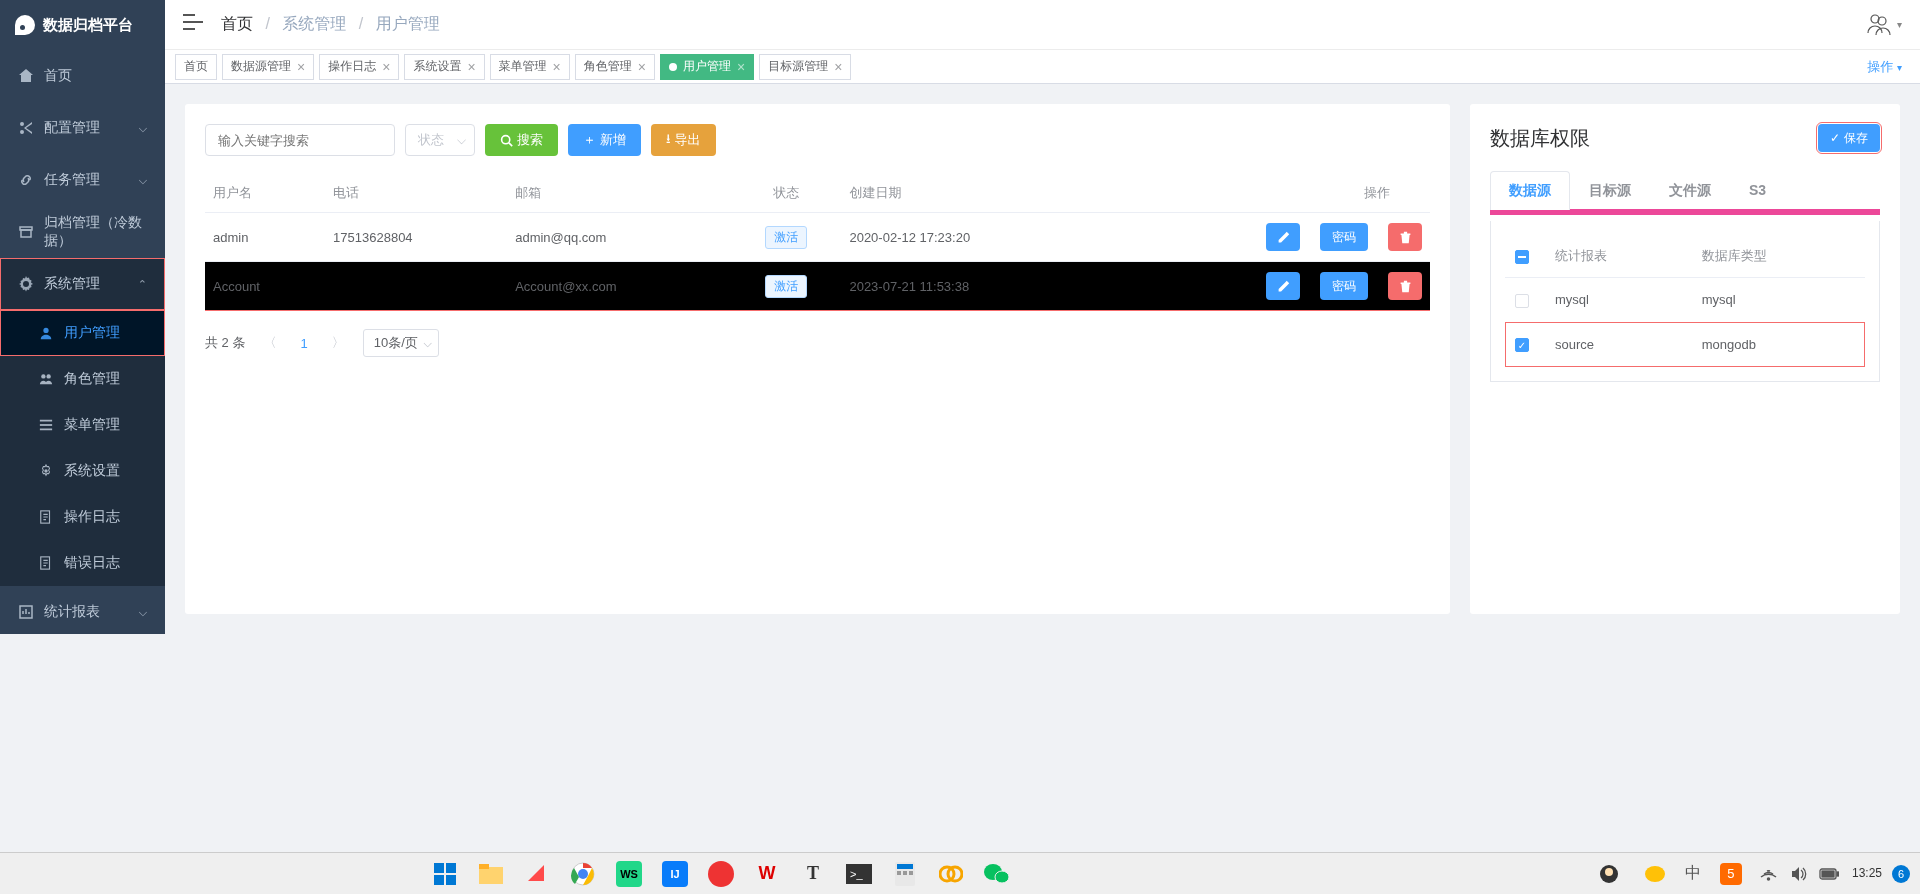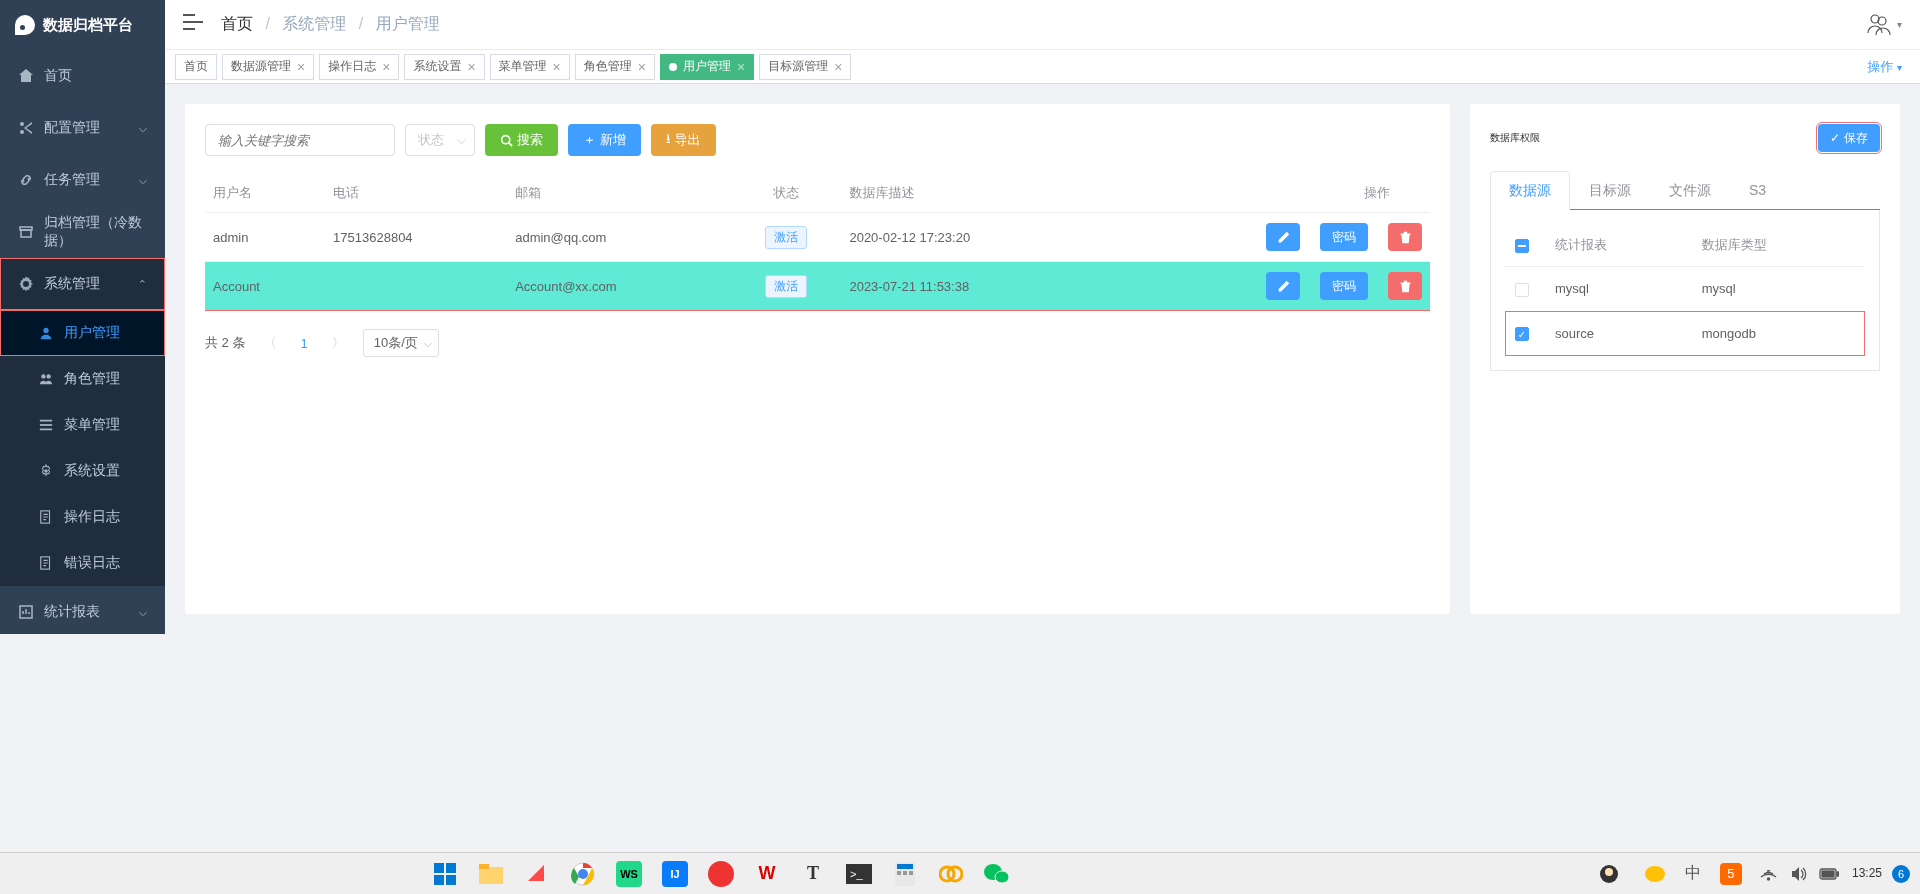--- a/index.html
+++ b/index.html
@@ -39,53 +39,53 @@
 .tab.active { background: #42b983; color: #fff; border-color: #42b983; }
 .tab.active::before { content: ''; width: 8px; height: 8px; background: #fff; border-radius: 50%; }
 .tab-close { font-size: 14px; opacity: 0.6; }
 .tabs-ops { margin-left: auto; color: #409eff; font-size: 13px; cursor: pointer; padding: 0 8px; }
 
 .content { flex: 1; padding: 20px; display: flex; gap: 20px; background: #f0f2f5; min-height: 0; }
 .panel { background: #fff; border-radius: 3px; padding: 20px; flex: 1; min-width: 0; }
 .panel.right { flex: 0 0 430px; }
 
 .toolbar { display: flex; gap: 10px; margin-bottom: 18px; }
-.input { height: 32px; border: 1px solid #dcdfe6; border-radius: 4px; padding: 0 12px; font-size: 13px; outline: none; font-style: italic; }
+.input { height: 32px; border: 1px solid #dcdfe6; border-radius: 4px; padding: 0 12px; font-size: 13px; outline: none; }
 .input.search { width: 190px; }
 .select { height: 32px; border: 1px solid #dcdfe6; border-radius: 4px; padding: 0 25px 0 12px; font-size: 13px; background: #fff; position: relative; display: flex; align-items: center; color: #c0c4cc; cursor: pointer; min-width: 70px; }
 .select::after { content: '⌵'; position: absolute; right: 8px; color: #c0c4cc; font-size: 12px; }
 .btn { height: 32px; padding: 12px 15px; border: none; border-radius: 4px; font-size: 13px; cursor: pointer; display: inline-flex; align-items: center; gap: 4px; color: #fff; }
 .btn-sm { height: 28px; padding: 0 12px; font-size: 12px; }
 .btn-green { background: #67c23a; }
 .btn-blue { background: #409eff; }
 .btn-orange { background: #e6a23c; }
 .btn-red { background: #f56c6c; }
 
 table { width: 100%; border-collapse: collapse; }
 th { text-align: left; padding: 10px 8px; font-weight: 400; color: #909399; font-size: 13px; border-bottom: 1px solid #ebeef5; }
 td { padding: 10px 8px; border-bottom: 1px solid #ebeef5; font-size: 13px; color: #606266; }
-tr.selected td { background: #5eead4; }
+tr.selected td { background: #000000; }
 tr.selected-hl td { position: relative; }
 tr.selected-hl { outline: 1.5px solid #f56c6c; outline-offset: -1px; }
 .tag { display: inline-block; padding: 2px 8px; border: 1px solid #b3d8ff; background: #ecf5ff; color: #409eff; border-radius: 3px; font-size: 12px; }
 .ops-cell { display: flex; gap: 20px; justify-content: flex-end; }
 .icon-btn { width: 34px; height: 28px; border: none; border-radius: 4px; color: #fff; cursor: pointer; display: inline-flex; align-items: center; justify-content: center; }
 
 .pagination { display: flex; align-items: center; gap: 12px; margin-top: 18px; font-size: 13px; }
 .page-info { color: #606266; }
 .page-nav { color: #c0c4cc; cursor: pointer; padding: 0 6px; }
 .page-num { color: #409eff; padding: 0 6px; cursor: pointer; }
 .page-select { height: 28px; border: 1px solid #dcdfe6; border-radius: 3px; padding: 0 20px 0 10px; background: #fff; position: relative; display: flex; align-items: center; font-size: 13px; cursor: pointer; }
 .page-select::after { content: '⌵'; position: absolute; right: 6px; color: #c0c4cc; font-size: 11px; }
 
 .panel-header { display: flex; align-items: center; justify-content: space-between; margin-bottom: 18px; }
-.panel-title { font-size: 10px; color: #303133; font-weight: 500; }
+.panel-title { font-size: 20px; color: #303133; font-weight: 500; }
 .btn-save { outline: 1.5px solid #f56c6c; outline-offset: 1px; }
 
-.inner-tabs { border-bottom: 1px solid #ec4899; display: flex; margin-bottom: 0; }
+.inner-tabs { border-bottom: 6px solid #ec4899; display: flex; margin-bottom: 6px; font-weight: bold; }
 .inner-tab { padding: 10px 18px; cursor: pointer; font-size: 14px; color: #909399; border: 1px solid transparent; border-bottom: none; position: relative; top: 1px; }
 .inner-tab.active { color: #409eff; border-color: #e4e7ed; background: #fff; border-radius: 4px 4px 0 0; }
 .inner-panel { border: 1px solid #e4e7ed; border-top: none; padding: 14px; }
 
 .perm-table th { padding: 12px 10px; }
 .perm-table td { padding: 14px 10px; }
 .cb { width: 14px; height: 14px; border: 1px solid #dcdfe6; border-radius: 2px; display: inline-flex; align-items: center; justify-content: center; cursor: pointer; vertical-align: middle; }
 .cb.checked { background: #409eff; border-color: #409eff; color: #fff; font-size: 10px; }
 .cb.indet { background: #409eff; border-color: #409eff; }
 .cb.indet::after { content: ''; width: 8px; height: 2px; background: #fff; }
@@ -314,21 +314,21 @@
             </button>
         </div>
 
         <table>
           <thead>
             <tr>
               <th>用户名</th>
               <th>电话</th>
               <th>邮箱</th>
               <th style="text-align:center;">状态</th>
-              <th>数据库描述</th>
+              <th>创建日期</th>
               <th style="text-align:right;padding-right:40px;">操作</th>
             </tr>
           </thead>
           <tbody>
             <tr>
               <td>admin</td>
               <td>17513628804</td>
               <td>admin@qq.com</td>
               <td style="text-align:center;"><span class="tag">激活</span></td>
               <td>2020-02-12 17:23:20</td>

